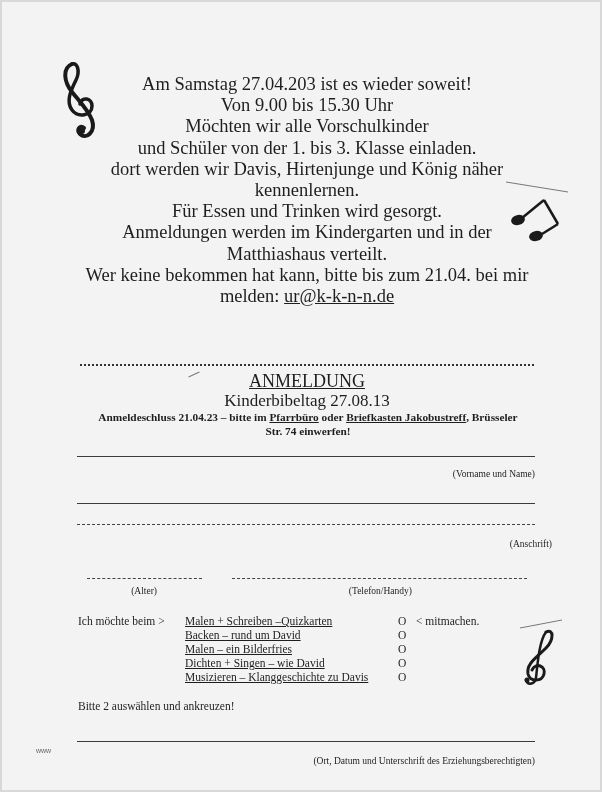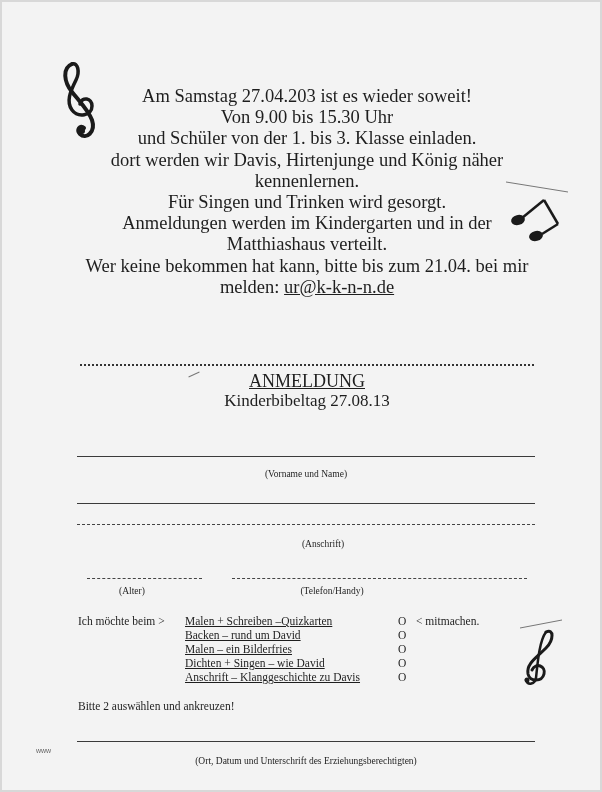--- a/index.html
+++ b/index.html
@@ -16,21 +16,21 @@
       width: 598px;
       height: 788px;
       border: 2px solid #d8d8d8;
       background: #f3f3f3;
       font-family: "Liberation Serif", "DejaVu Serif", serif;
       color: #1e1e1e;
     }
     .intro {
       position: absolute;
       left: 60px;
-      top: 84px;
+      top: 72px;
       width: 490px;
       text-align: center;
       font-size: 18.5px;
       line-height: 21.2px;
     }
     .intro div { white-space: nowrap; }
     .intro .email { text-decoration: underline; margin-top: 41px; }
     .dotted {
       position: absolute;
       left: 78px;
@@ -72,21 +72,21 @@
     .line {
       position: absolute;
       height: 0;
       border-top: 1px solid #3a3a3a;
     }
     .line.dash { border-top: 1px dashed #444; }
     .caption {
       position: absolute;
       font-size: 9.5px;
       line-height: 12px;
-      text-align: center;
+      text-align: right;
       white-space: nowrap;
     }
     .options {
       position: absolute;
       left: 76px;
       top: 612px;
       font-size: 11.5px;
       line-height: 14px;
     }
     .opt-row { position: relative; height: 14px; white-space: nowrap; }
@@ -141,36 +141,41 @@
     <path d="M34 14 C42 10 42 22 34 30 C24 40 14 46 16 56 C18 64 30 64 32 56 C34 48 24 44 20 52" fill="none" stroke="#1a1a1a" stroke-width="3" stroke-linecap="round"></path>
     <path d="M34 14 C28 22 26 40 24 60 C23 66 16 68 14 62" fill="none" stroke="#1a1a1a" stroke-width="2.5" stroke-linecap="round"></path>
     <circle cx="15" cy="62" r="2.5" fill="#1a1a1a"></circle>
   </svg>
 
   <div class="scratch" style="left:186px; top:372px; width:12px; transform:rotate(-25deg);"></div>
 
   <div class="intro">
     <div>Am Samstag 27.04.203 ist es wieder soweit!</div>
     <div>Von 9.00 bis 15.30 Uhr</div>
+    <div>Möchten wir alle Vorschulkinder</div>
     <div>und Schüler von der 1. bis 3. Klasse einladen.</div>
     <div>dort werden wir Davis, Hirtenjunge und König näher</div>
     <div>kennenlernen.</div>
-    <div>Für Singen und Trinken wird gesorgt.</div>
+    <div>Für Essen und Trinken wird gesorgt.</div>
     <div>Anmeldungen werden im Kindergarten und in der</div>
     <div>Matthiashaus verteilt.</div>
     <div>Wer keine bekommen hat kann, bitte bis zum 21.04. bei mir</div>
     <div>
       <span>melden: </span><span class="email">ur@k-k-n-n.de</span>
     </div>
   </div>
 
   <div class="dotted"></div>
 
   <div class="title">ANMELDUNG</div>
   <div class="subtitle">Kinderbibeltag 27.08.13</div>
+  <div class="deadline">
+    <span>Anmeldeschluss 21.04.23 – bitte im </span><span class="u">Pfarrbüro</span><span> oder </span><span class="u">Briefkasten Jakobustreff</span><span>, Brüsseler</span><br>
+    <span>Str. 74 einwerfen!</span>
+  </div>
 
   <div class="line" style="left:75px; top:454px; width:458px;"></div>
   <div class="caption" style="left:75px; top:466px; width:458px;">(Vorname und Name)</div>
 
   <div class="line" style="left:75px; top:501px; width:458px;"></div>
   <div class="line dash" style="left:75px; top:522px; width:458px;"></div>
   <div class="caption" style="left:92px; top:536px; width:458px;">(Anschrift)</div>
 
   <div class="line dash" style="left:85px; top:576px; width:115px;"></div>
   <div class="caption" style="left:105px; top:583px; width:50px;">(Alter)</div>
@@ -190,21 +195,21 @@
     </div>
     <div class="opt-row">
       <span class="opt-label">Malen – ein Bilderfries</span>
       <span class="opt-box">O</span>
     </div>
     <div class="opt-row">
       <span class="opt-label">Dichten + Singen – wie David</span>
       <span class="opt-box">O</span>
     </div>
     <div class="opt-row">
-      <span class="opt-label">Anschrift – Klanggeschichte zu Davis</span>
+      <span class="opt-label">Musizieren – Klanggeschichte zu Davis</span>
       <span class="opt-box">O</span>
     </div>
   </div>
 
   <div class="instruction">Bitte 2 auswählen und ankreuzen!</div>
 
   <div class="line" style="left:75px; top:739px; width:458px;"></div>
   <div class="caption" style="left:75px; top:753px; width:458px;">(Ort, Datum und Unterschrift des Erziehungsberechtigten)</div>
 
   <div class="www">www</div>

